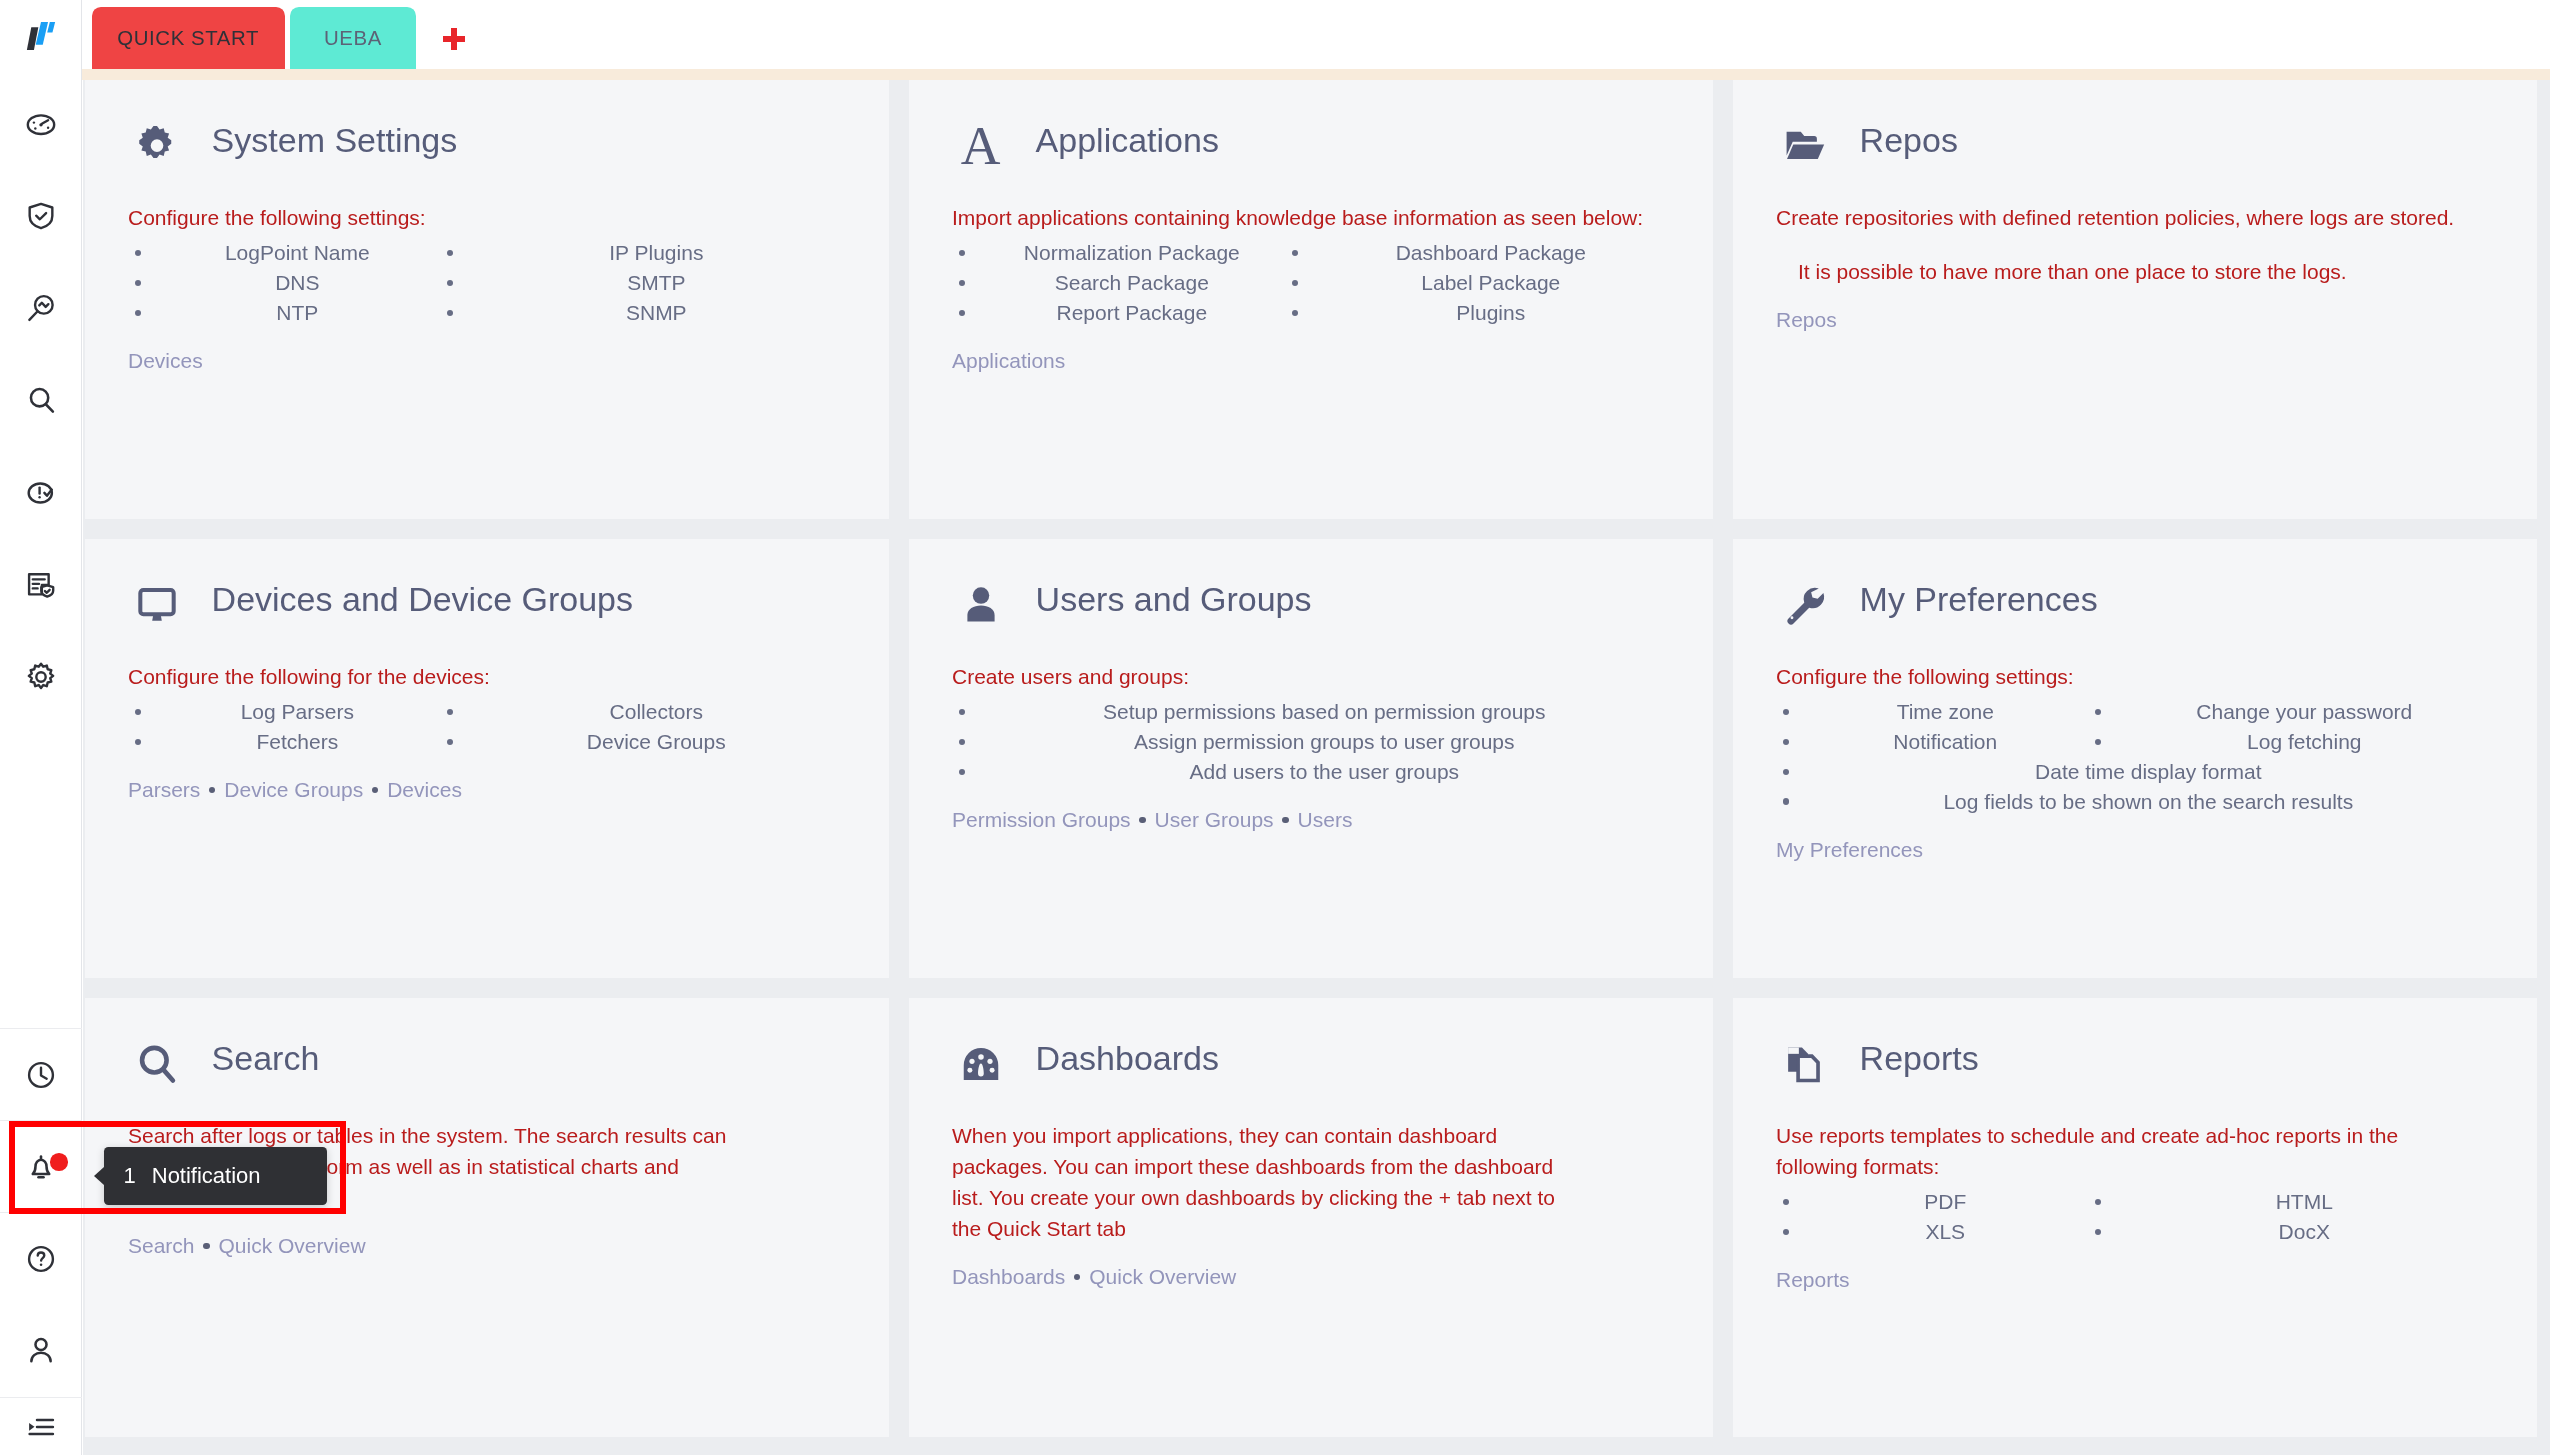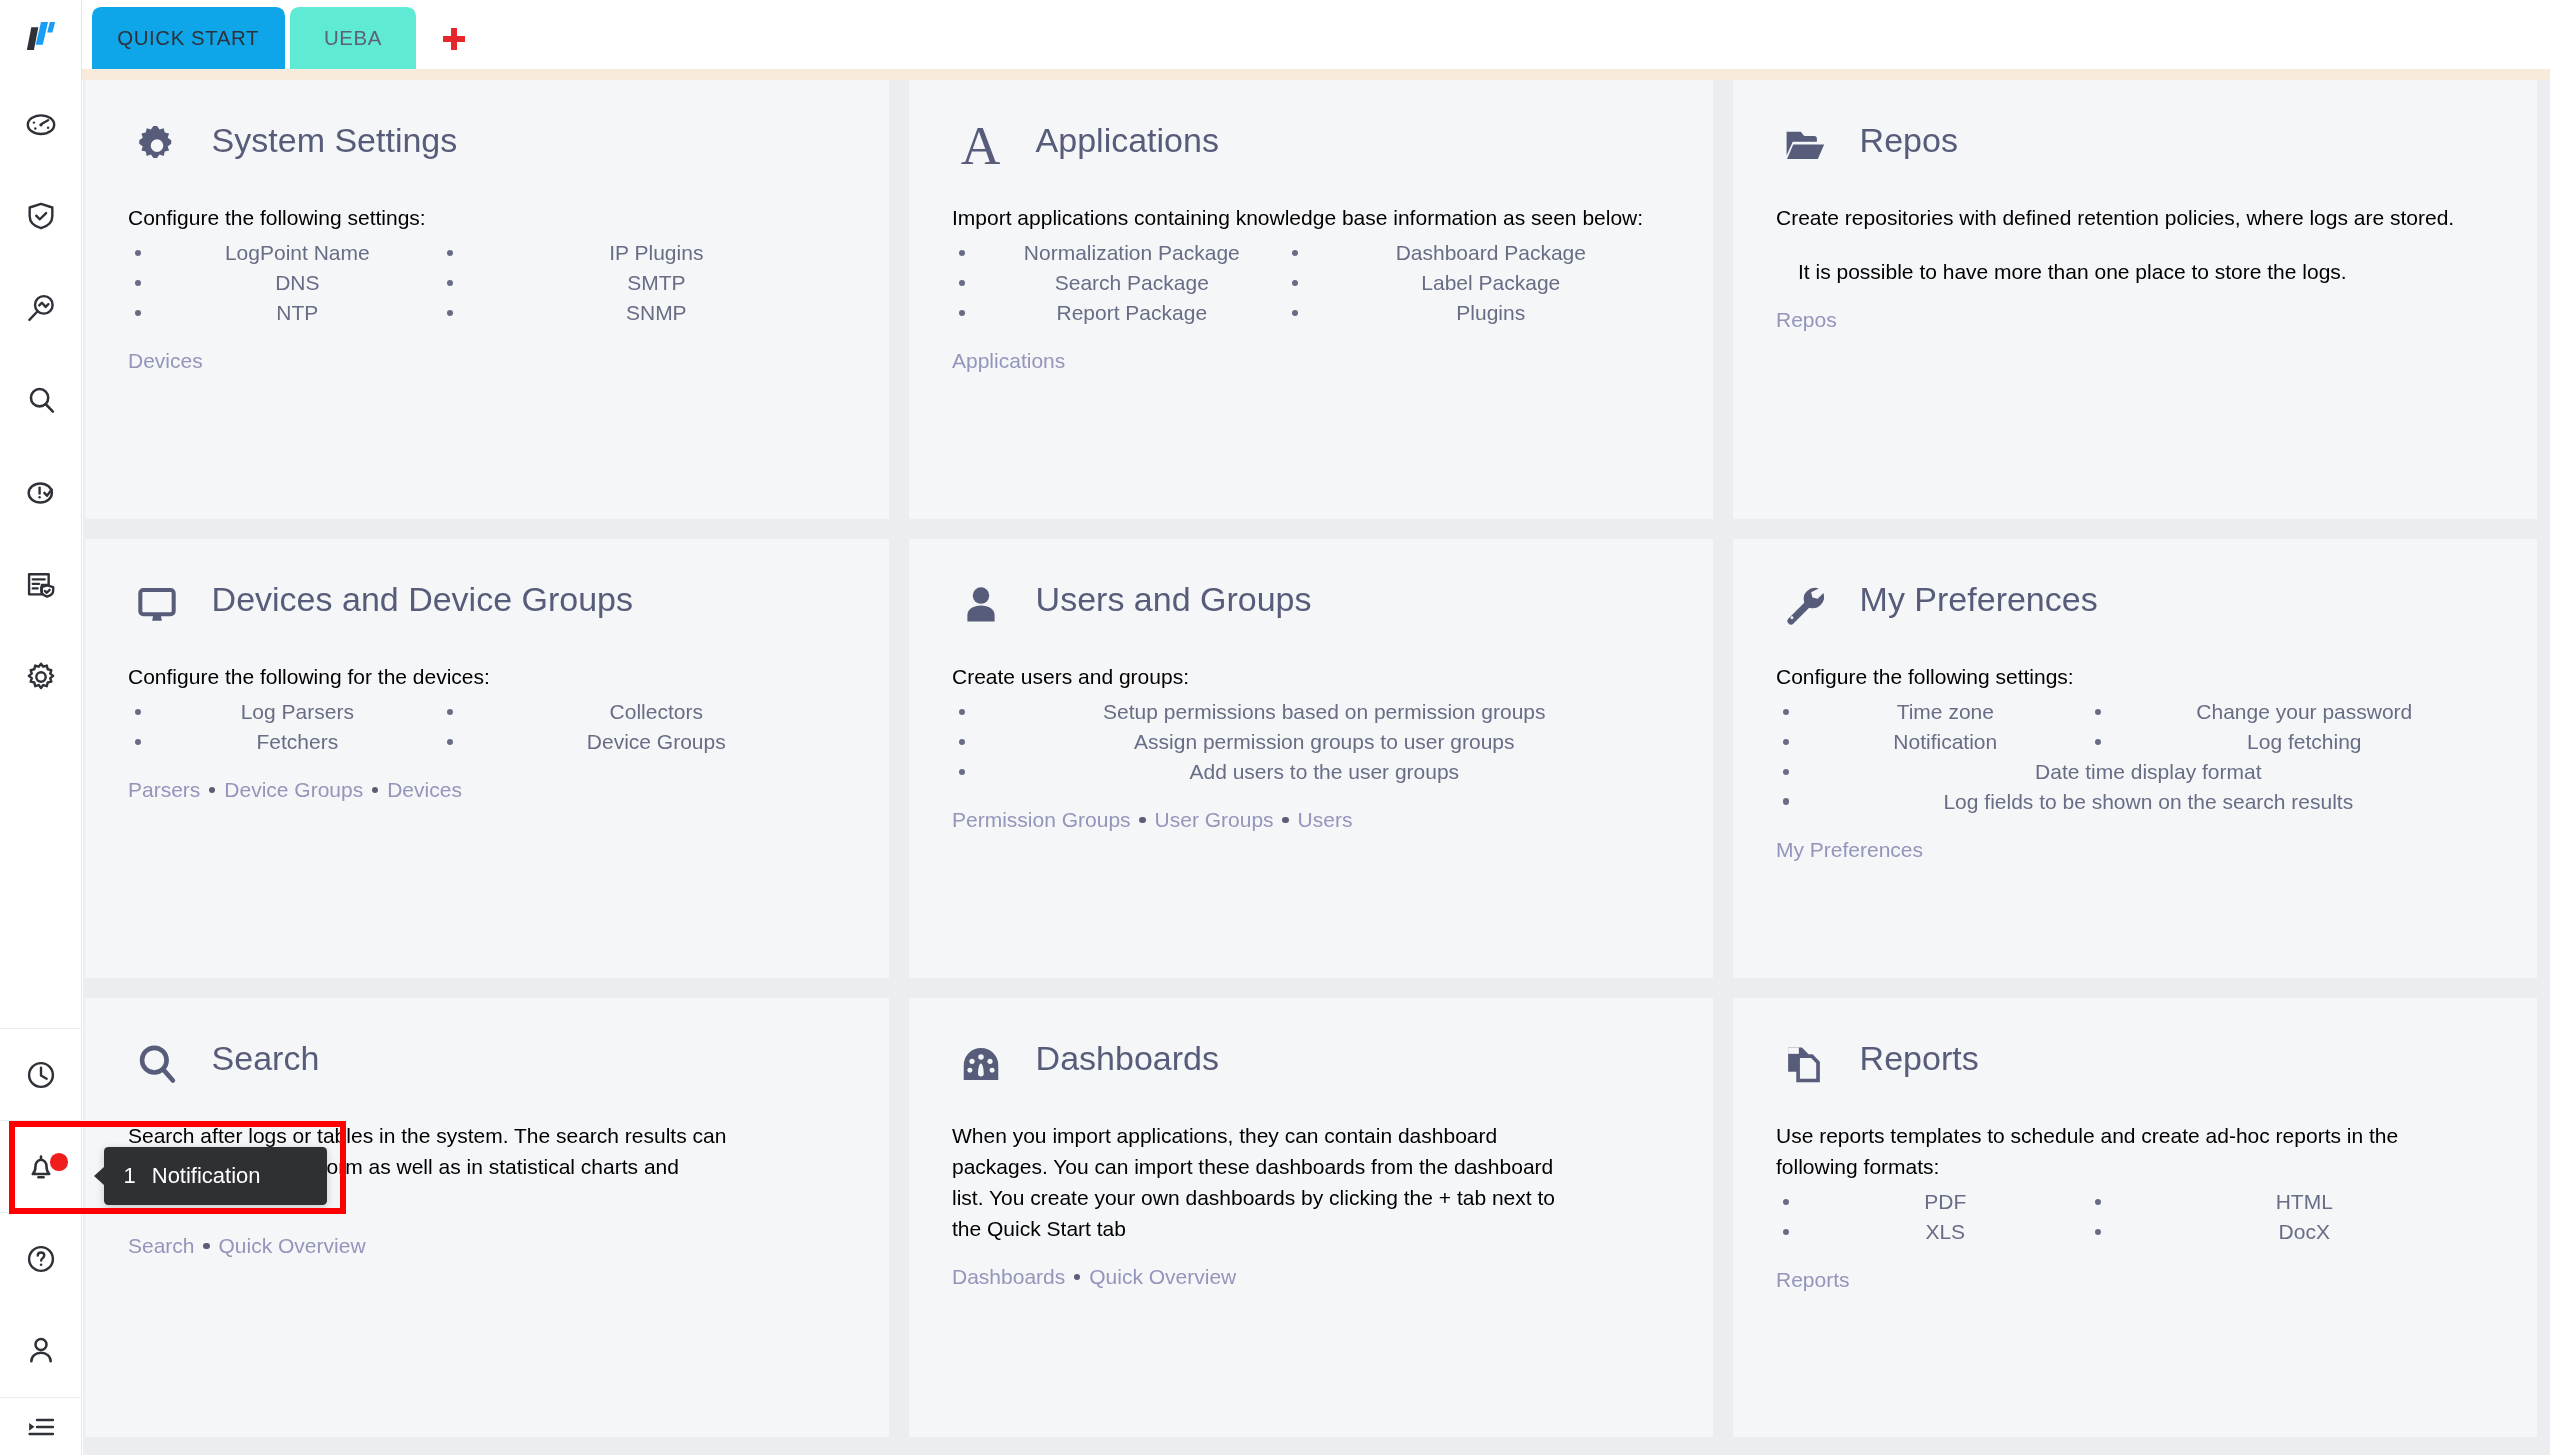--- a/index.html
+++ b/index.html
@@ -41,21 +41,21 @@
     background: #ffffff;
   }
   .tab {
     position: absolute; top: 7px; height: 62px;
     border-radius: 8.9px 8.9px 0 0;
     display: flex; align-items: center; justify-content: center;
     font-size: 20.4px; letter-spacing: 0.6px;
   }
   #tab-quickstart {
     left: 9.7px; width: 193px;
-    background: #0ea5e9; color: #2f3138;
+    background: #ef4444; color: #2f3138;
   }
   #tab-ueba {
     left: 208px; width: 126px;
     background: #5eead4; color: #5c6276;
   }
   #add-tab {
     position: absolute; left: 354px; top: 21px;
     width: 35px; height: 35px; color: #e8252a;
     display: flex; align-items: center; justify-content: center;
     font-size: 35px; font-weight: bold; line-height: 1;
@@ -99,21 +99,21 @@
   .card-icon .glyph-a {
     font-family: "Liberation Serif", serif;
     font-size: 55px; line-height: 1; color: #565c79;
   }
   .card-title {
     font-size: 34px; color: #565c79; font-weight: 400;
     line-height: 1.1; padding-top: 5.3px;
   }
   .card-body { margin-top: 14px; }
   .card-desc {
-    font-size: 21px; color: #000000; line-height: 1.48;
+    font-size: 21px; color: #b91c1c; line-height: 1.48;
     max-width: 700px;
   }
   .card-desc + .card-desc { margin-top: 23px; margin-left: 22px; }
   .bullets {
     margin-top: 5.3px;
     display: grid; grid-template-columns: 312px auto;
     column-gap: 0; row-gap: 0;
   }
   .bullets.single-col { grid-template-columns: 1fr; }
   .bullet {

